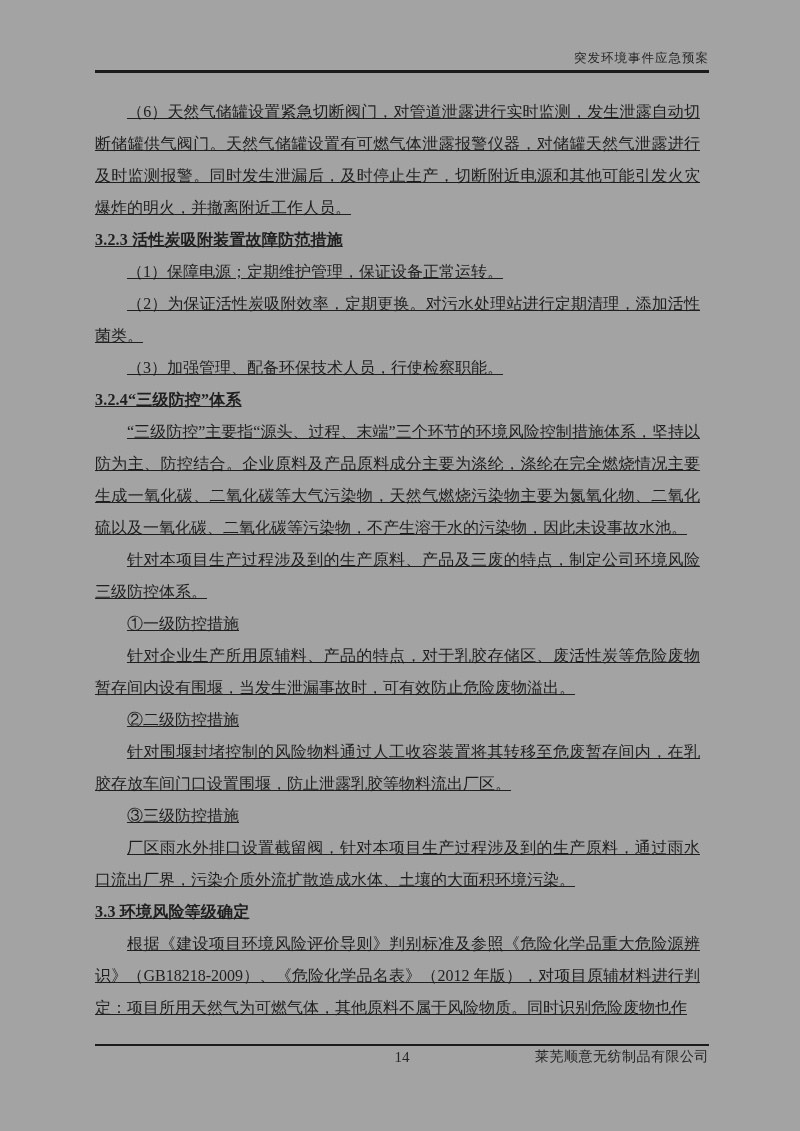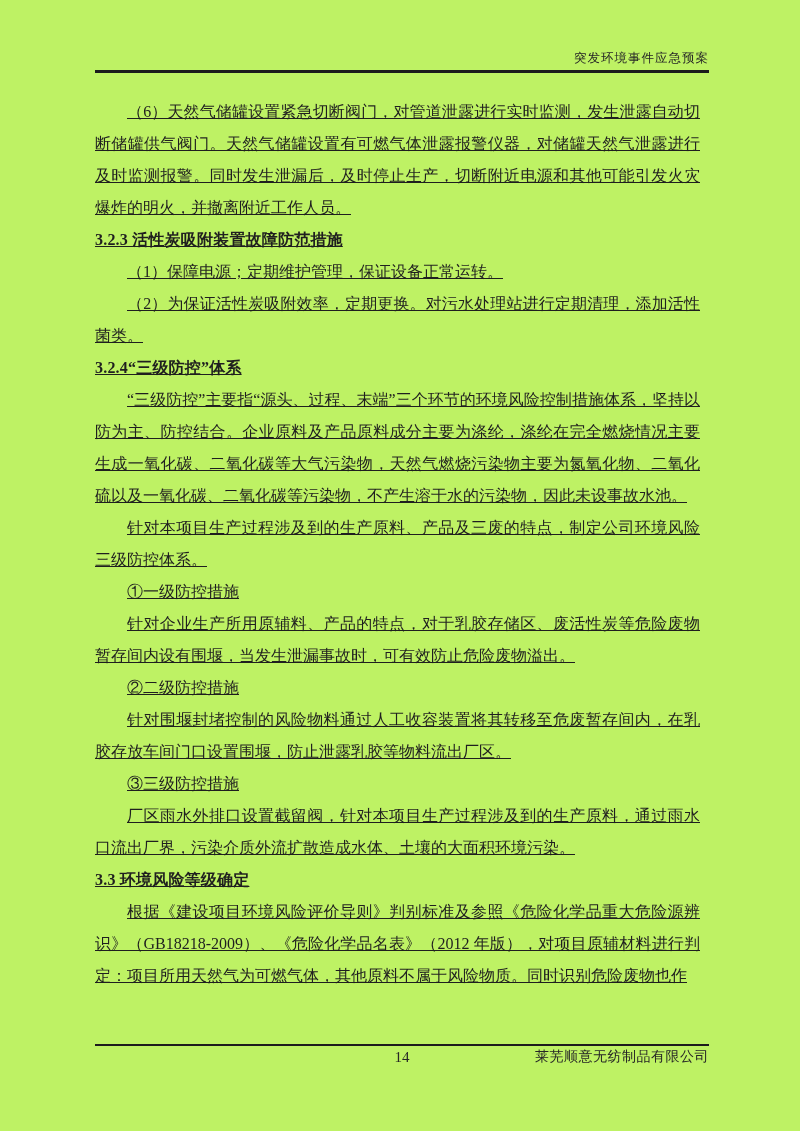--- a/index.html
+++ b/index.html
@@ -4,21 +4,21 @@
 <style>
   * { margin: 0; padding: 0; box-sizing: border-box; }
   html, body { background: #e8e8e8; }
   body { font-family: "Liberation Serif", "DejaVu Serif", serif; }
 
   .page {
     position: relative;
     width: 800px;
     height: 1131px;
     margin: 0 auto;
-    background: #bef264;
+    background: #a3a3a3;
     color: #1f1f1f;
     overflow: hidden;
   }
 
   
   .header {
     position: absolute;
     left: 95px;
     right: 91px;
     top: 50px;
@@ -101,20 +101,21 @@
   <div class="header">
     <span class="header-title">突发环境事件应急预案</span>
     <div class="header-rule"></div>
   </div>
 
   <div class="content">
       <div class="para">（6）天然气储罐设置紧急切断阀门，对管道泄露进行实时监测，发生泄露自动切断储罐供气阀门。天然气储罐设置有可燃气体泄露报警仪器，对储罐天然气泄露进行及时监测报警。同时发生泄漏后，及时停止生产，切断附近电源和其他可能引发火灾爆炸的明火，并撤离附近工作人员。</div>
       <div class="heading">3.2.3 活性炭吸附装置故障防范措施</div>
       <div class="para">（1）保障电源；定期维护管理，保证设备正常运转。</div>
       <div class="para">（2）为保证活性炭吸附效率，定期更换。对污水处理站进行定期清理，添加活性菌类。</div>
+      <div class="para">（3）加强管理、配备环保技术人员，行使检察职能。</div>
       <div class="heading">3.2.4“三级防控”体系</div>
       <div class="para">“三级防控”主要指“源头、过程、末端”三个环节的环境风险控制措施体系，坚持以防为主、防控结合。企业原料及产品原料成分主要为涤纶，涤纶在完全燃烧情况主要生成一氧化碳、二氧化碳等大气污染物，天然气燃烧污染物主要为氮氧化物、二氧化硫以及一氧化碳、二氧化碳等污染物，不产生溶于水的污染物，因此未设事故水池。</div>
       <div class="para">针对本项目生产过程涉及到的生产原料、产品及三废的特点，制定公司环境风险三级防控体系。</div>
       <div class="para">①一级防控措施</div>
       <div class="para">针对企业生产所用原辅料、产品的特点，对于乳胶存储区、废活性炭等危险废物暂存间内设有围堰，当发生泄漏事故时，可有效防止危险废物溢出。</div>
       <div class="para">②二级防控措施</div>
       <div class="para">针对围堰封堵控制的风险物料通过人工收容装置将其转移至危废暂存间内，在乳胶存放车间门口设置围堰，防止泄露乳胶等物料流出厂区。</div>
       <div class="para">③三级防控措施</div>
       <div class="para">厂区雨水外排口设置截留阀，针对本项目生产过程涉及到的生产原料，通过雨水口流出厂界，污染介质外流扩散造成水体、土壤的大面积环境污染。</div>
       <div class="heading">3.3 环境风险等级确定</div>

